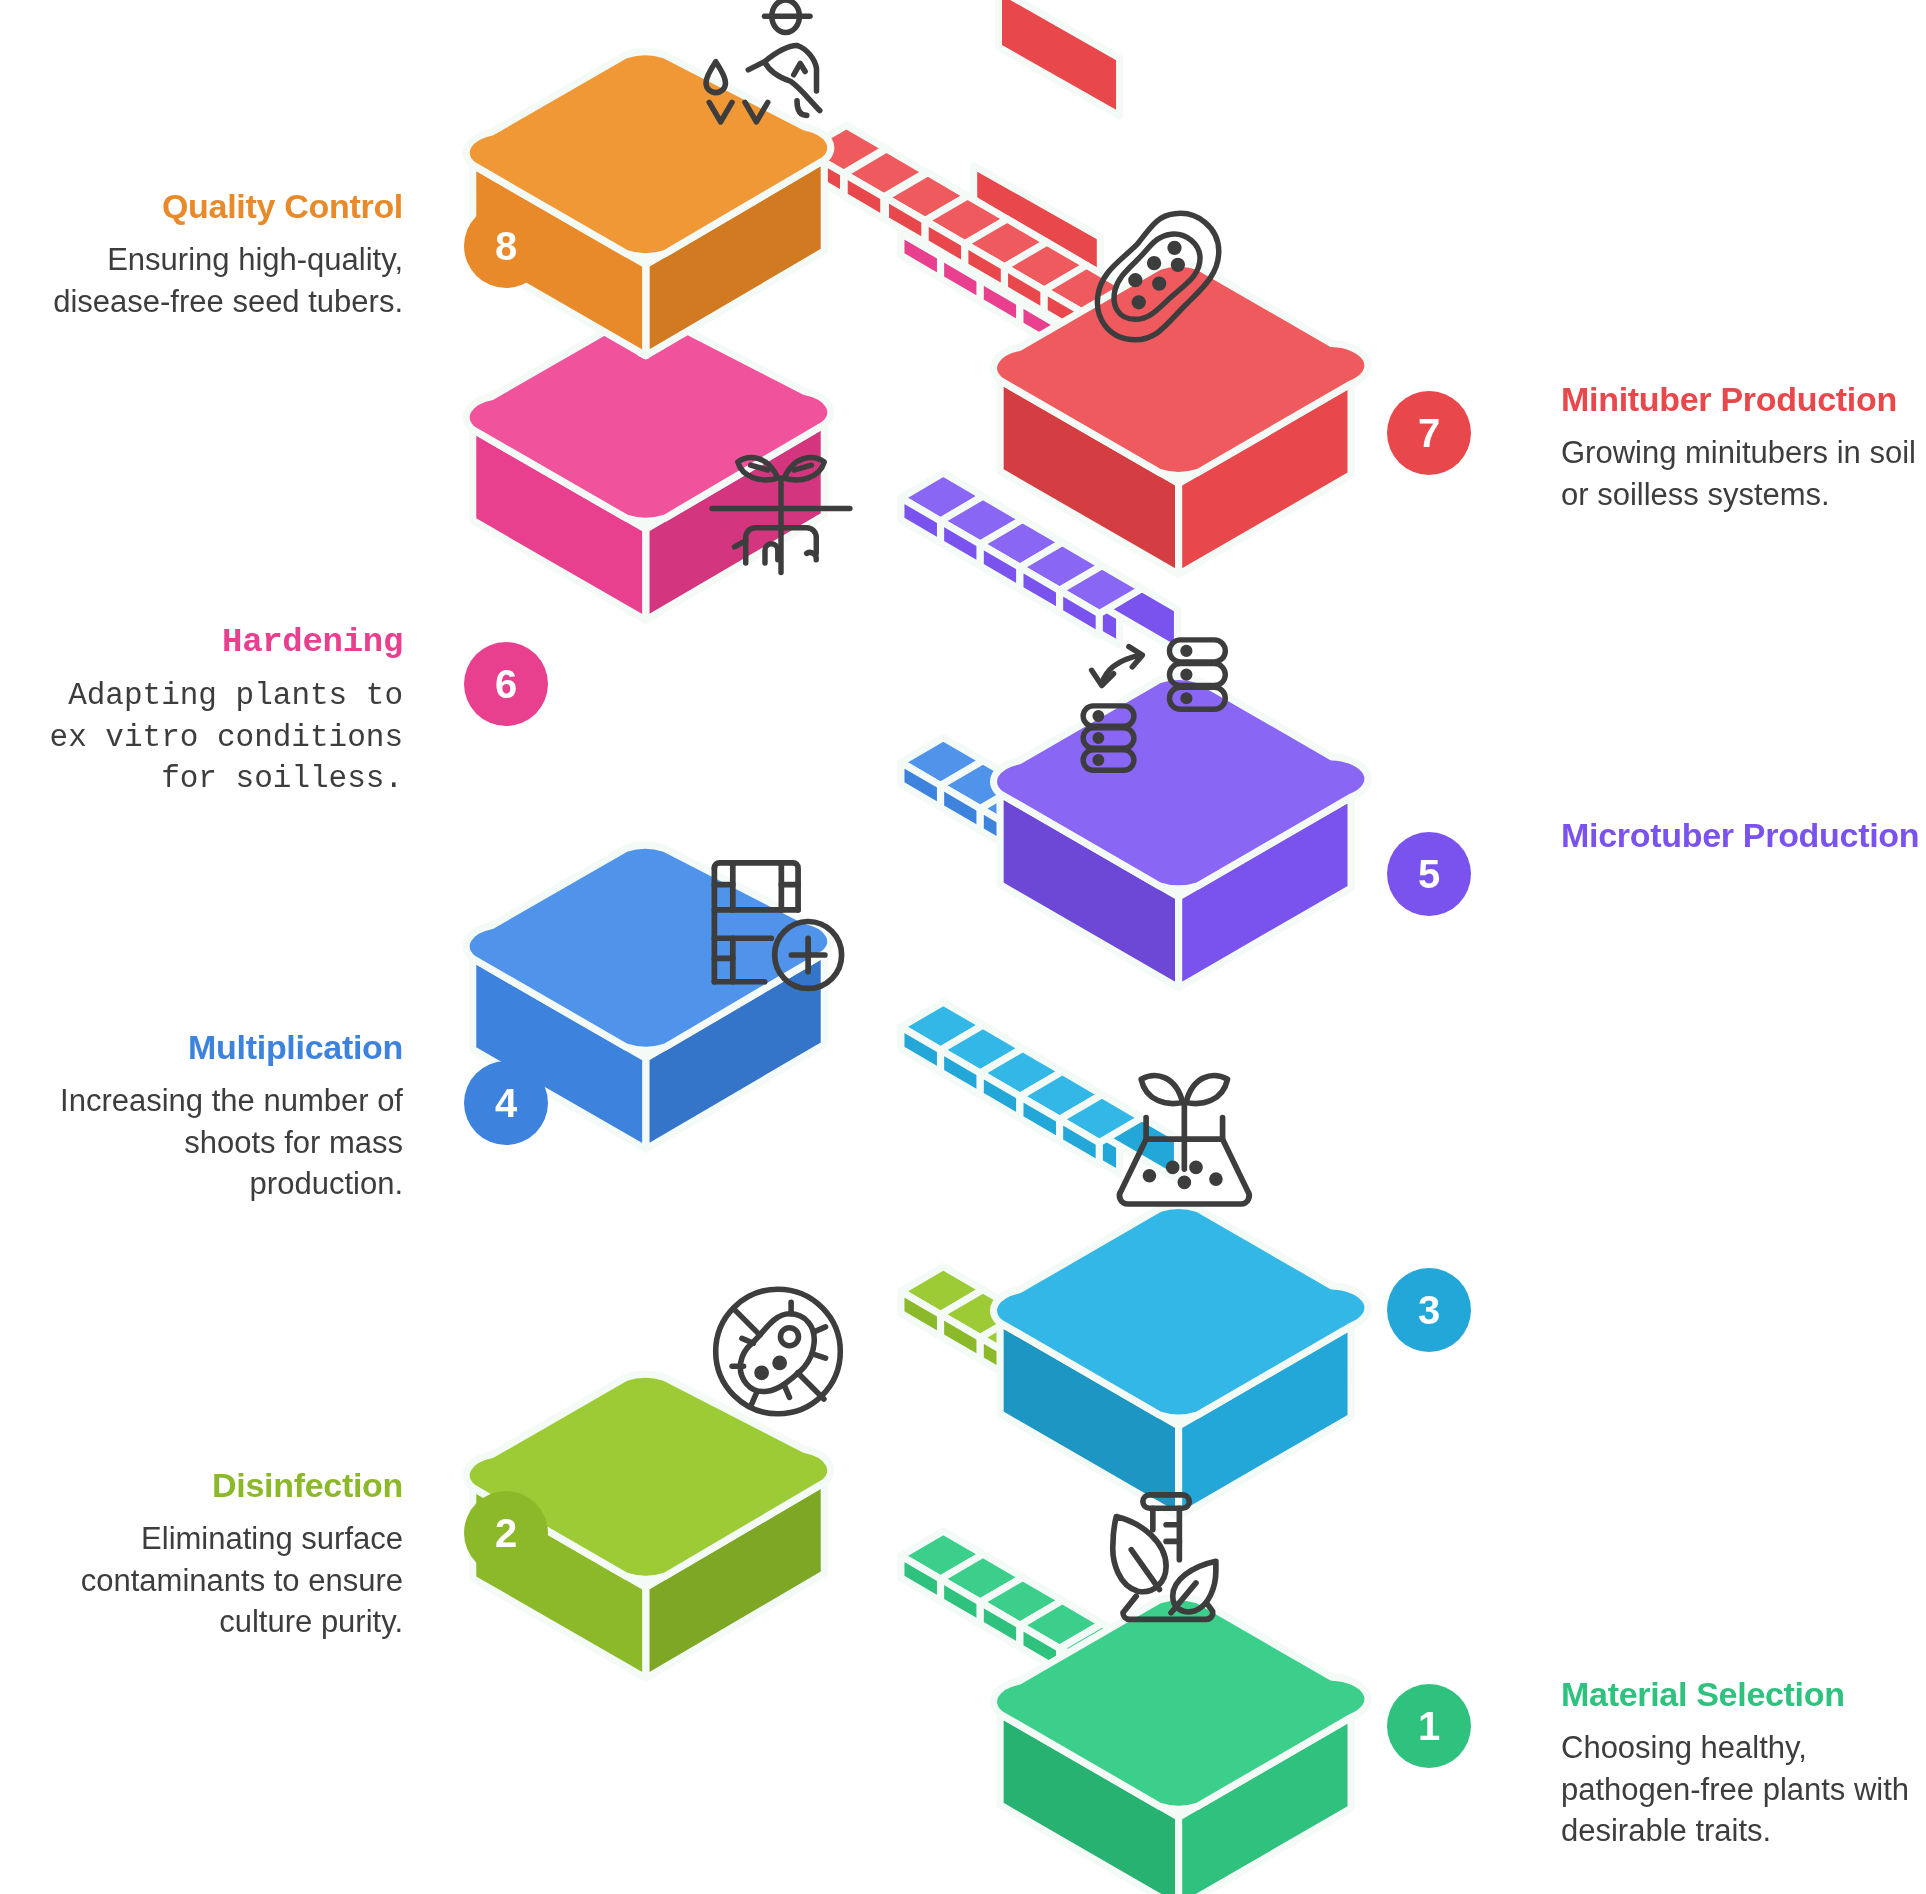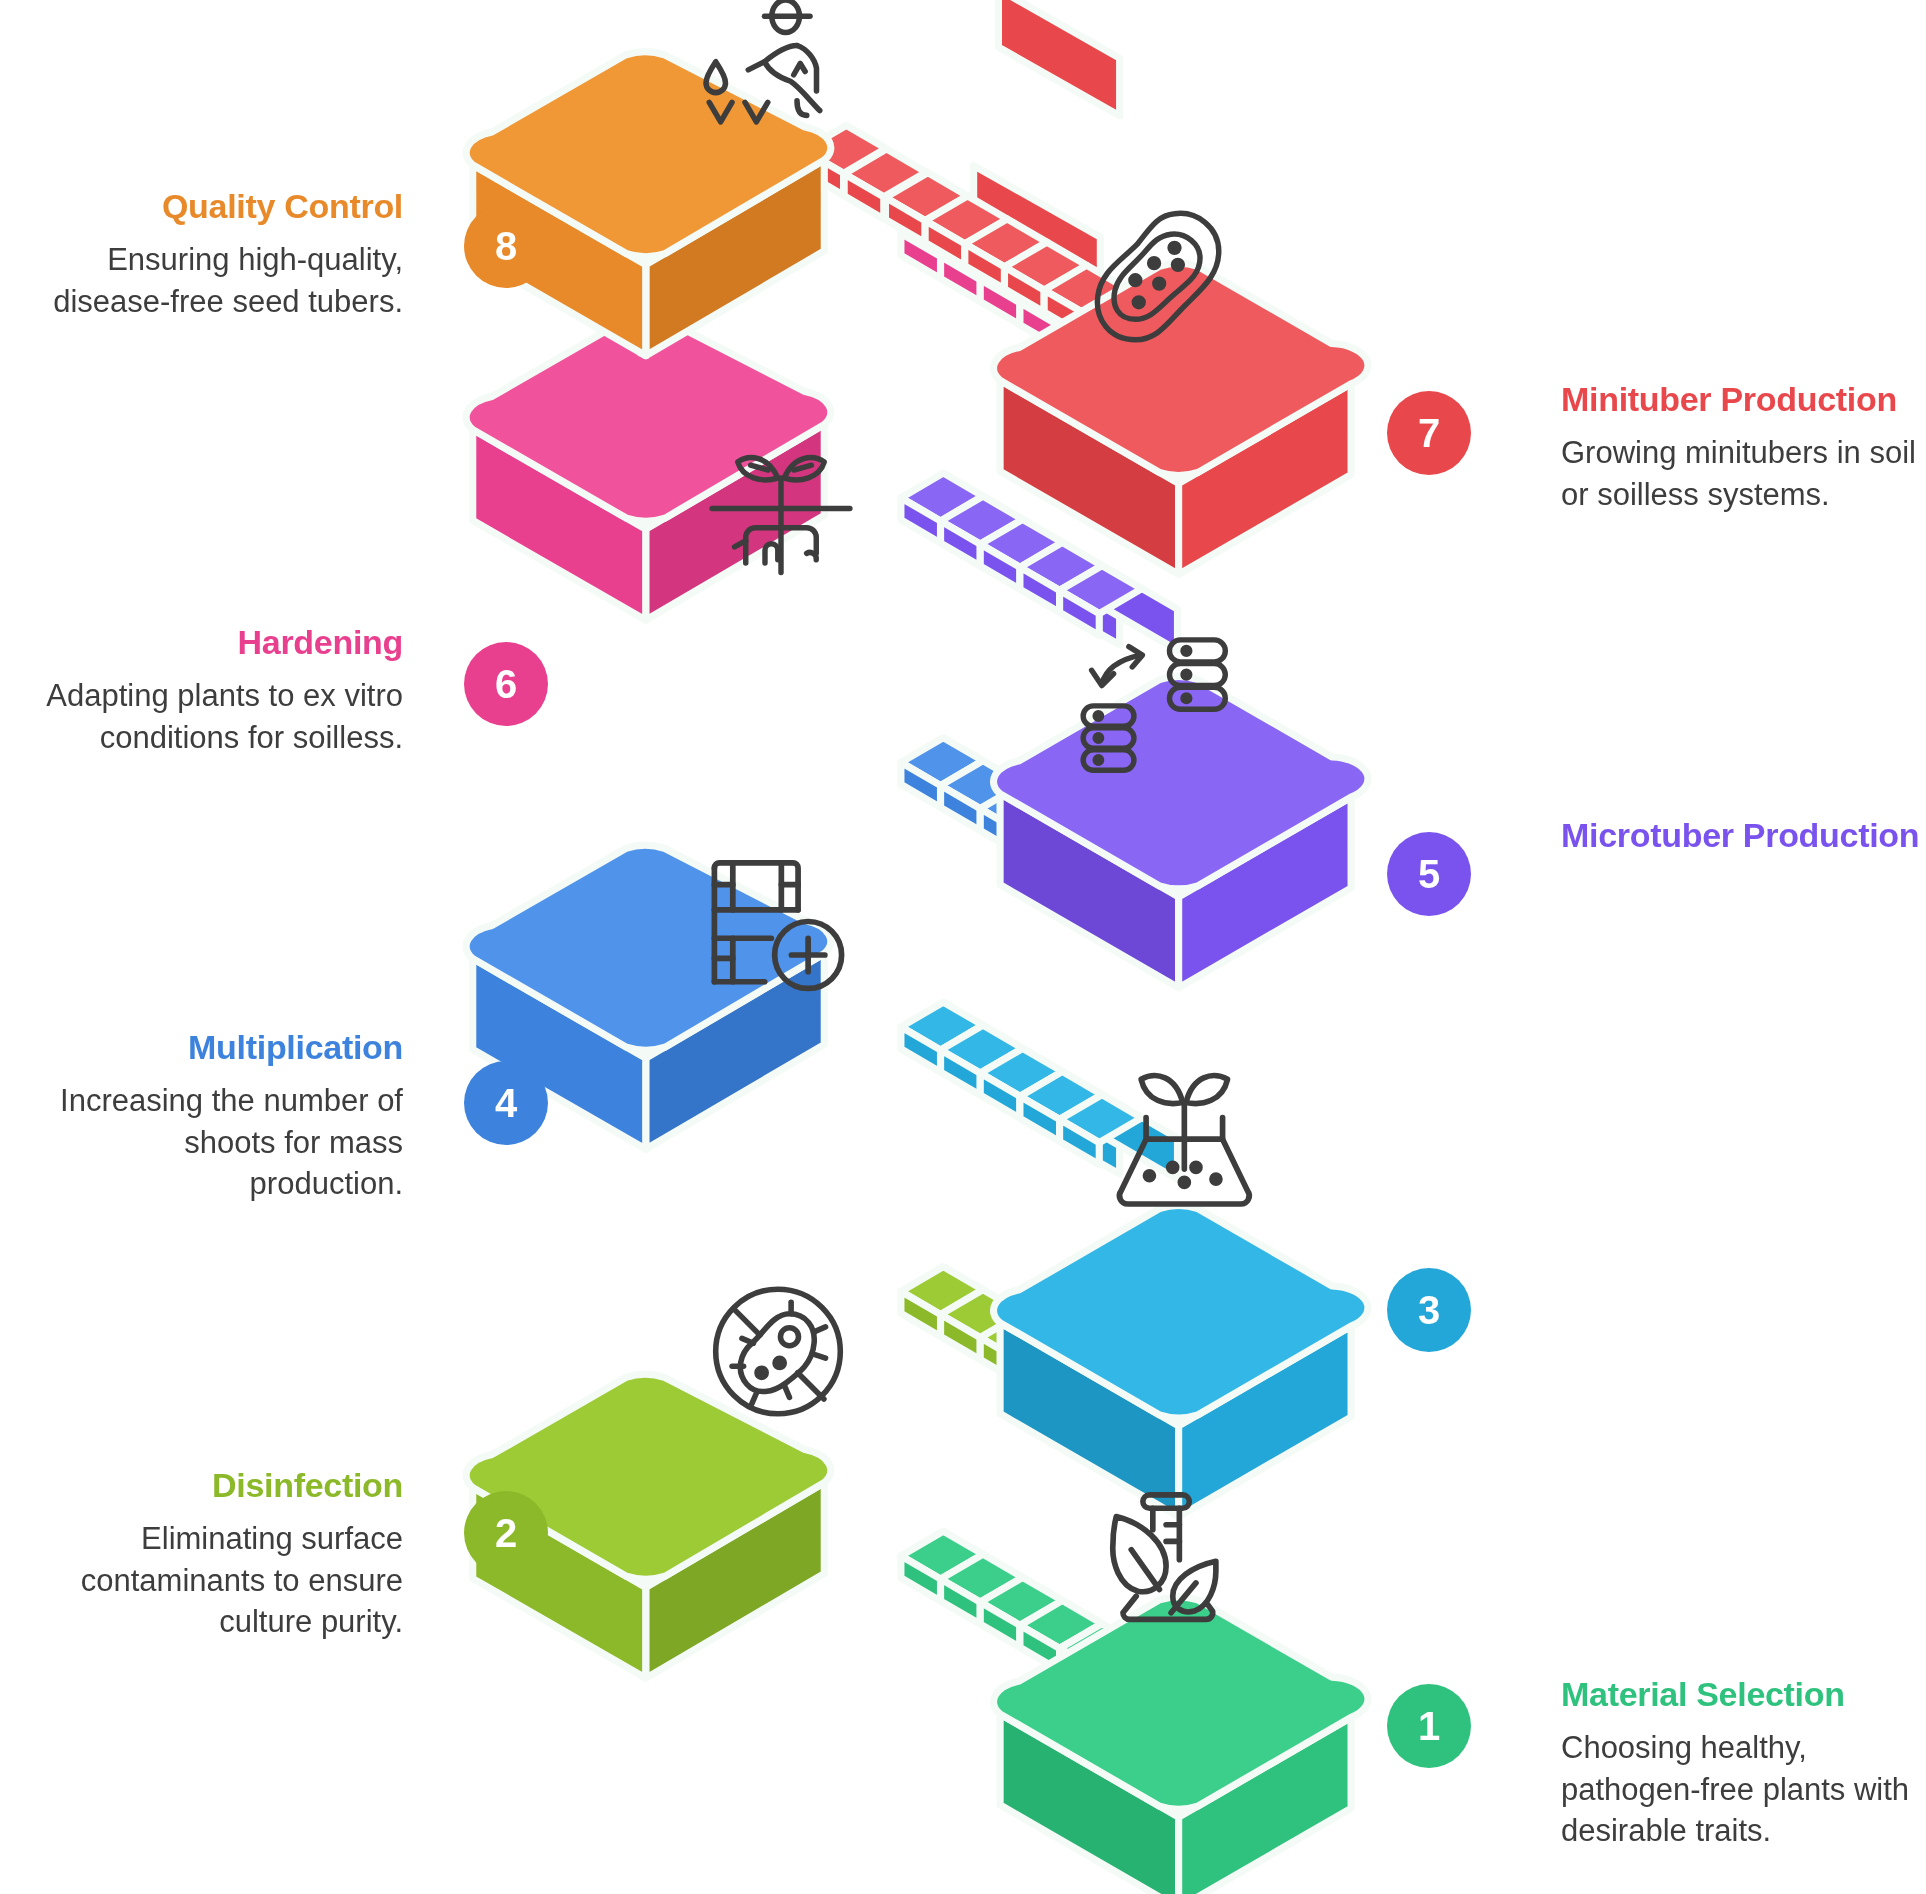--- a/index.html
+++ b/index.html
@@ -264,21 +264,21 @@
     <div class="desc">Ensuring high-quality, disease-free seed tubers.</div>
   </div>
   <div class="badge" style="left:452px;top:204px;background:#e8892a;">8</div>
 
   <div class="block right" style="left:1549px;top:380px;width:375px;">
     <div class="title" style="color:#e8474b;">Minituber Production</div>
     <div class="desc">Growing minitubers in soil or soilless systems.</div>
   </div>
   <div class="badge" style="left:1375px;top:391px;background:#e8474b;">7</div>
 
-  <div class="block left" style="left:11px;top:623px;width:380px;">
+  <div class="block left" style="left:11px;top:623px;width:380px;font-family:Liberation Mono, monospace;">
     <div class="title" style="color:#e8408f;">Hardening</div>
     <div class="desc">Adapting plants to ex vitro conditions for soilless.</div>
   </div>
   <div class="badge" style="left:452px;top:642px;background:#e8408f;">6</div>
 
   <div class="block right" style="left:1549px;top:816px;width:375px;">
     <div class="title" style="color:#7a53ee;">Microtuber Production</div>
   </div>
   <div class="badge" style="left:1375px;top:832px;background:#7a53ee;">5</div>
 

